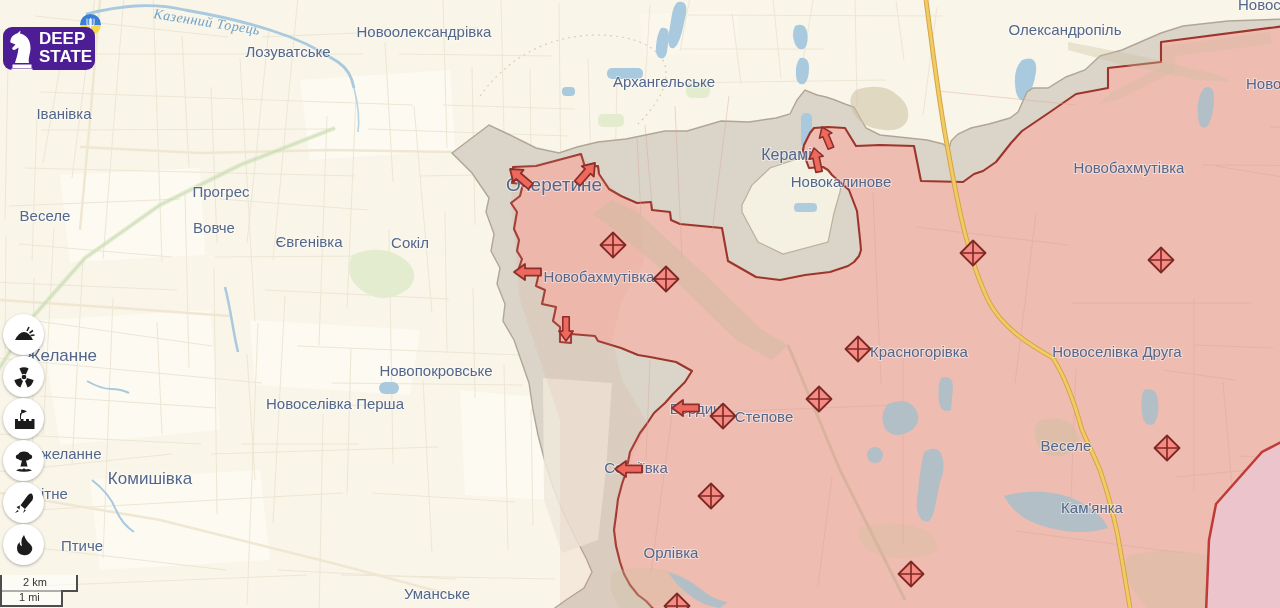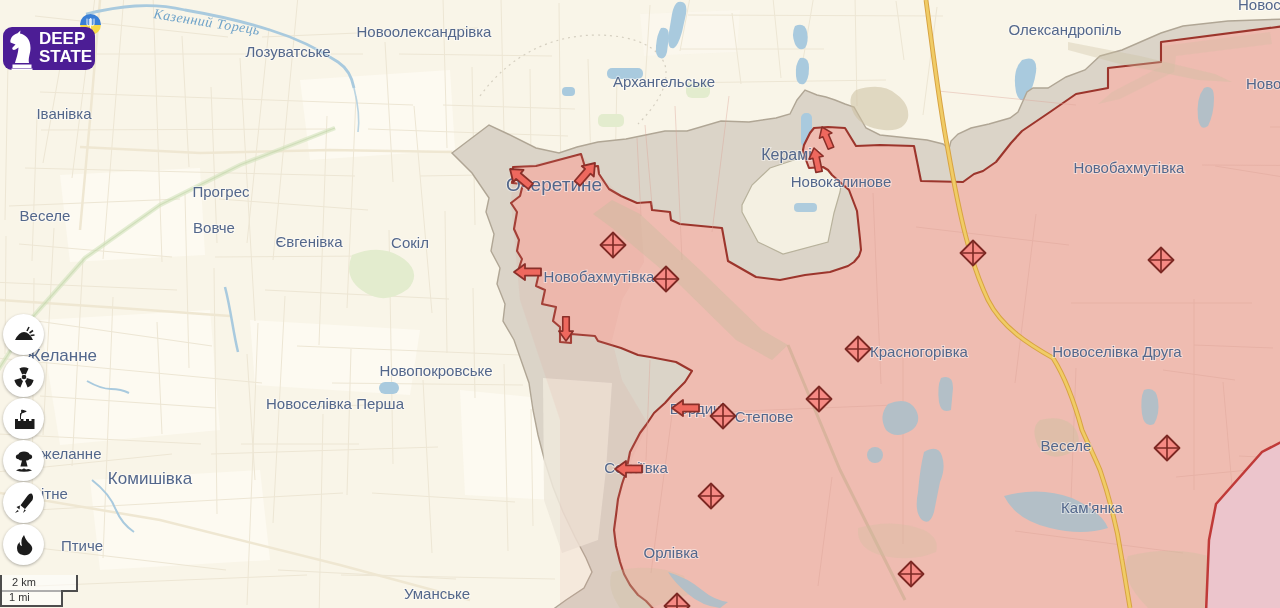--- a/index.html
+++ b/index.html
@@ -3,22 +3,22 @@
 *{margin:0;padding:0;box-sizing:border-box;-webkit-font-smoothing:antialiased}
 body{width:1280px;height:608px;overflow:hidden;position:relative;font-family:"Liberation Sans",sans-serif;background:#f9f5e8;transform:translateZ(0)}
 .v{font-size:15px}
 .t{font-weight:400}
 #logo{position:absolute;left:3px;top:27px;width:92px;height:43px;background:#4c1d95;border-radius:9px;z-index:20}
 #logo .txt{position:absolute;left:36px;top:3px;color:#fff;font-weight:bold;font-size:17px;line-height:18px;letter-spacing:0px}
 #ua{position:absolute;left:80px;top:14px;width:21px;height:21px;border-radius:50%;overflow:hidden;z-index:19}
 #ua .b{height:11px;background:#3a7fd5} #ua .y{height:10px;background:#f8d848}
 .ctl{position:absolute;left:3px;width:41px;height:41px;border-radius:50%;background:#fff;box-shadow:0 1px 3px rgba(0,0,0,0.3);z-index:20;display:flex;align-items:center;justify-content:center}
 #scale{position:absolute;left:0;bottom:1px;z-index:20;font-size:11px;color:#333}
-#skm{width:78px;height:17px;background:rgba(255,255,255,0.55);border:2px solid #4d4d4d;border-top:none;padding-left:10px;line-height:15px}
-#smi{width:63px;height:17px;background:rgba(255,255,255,0.55);border:2px solid #4d4d4d;border-top:none;margin-top:-2px;padding-left:7px;line-height:15px}
+#skm{width:78px;height:17px;background:rgba(255,255,255,0.55);border:2px solid #4d4d4d;border-top:none;padding-left:21px;line-height:15px}
+#smi{width:63px;height:17px;background:rgba(255,255,255,0.55);border:2px solid #4d4d4d;border-top:none;margin-top:-2px;padding-left:17px;line-height:15px}
 </style></head><body>
 
 <svg width="1280" height="608" viewBox="0 0 1280 608">
 
 <rect width="1280" height="608" fill="#f9f5e8"></rect>
 
 <g fill="#fdfaf1">
 <polygon points="40,320 210,310 220,430 60,445"></polygon>
 <polygon points="250,320 420,330 410,395 255,385"></polygon>
 <polygon points="60,175 200,168 205,255 70,262"></polygon>

